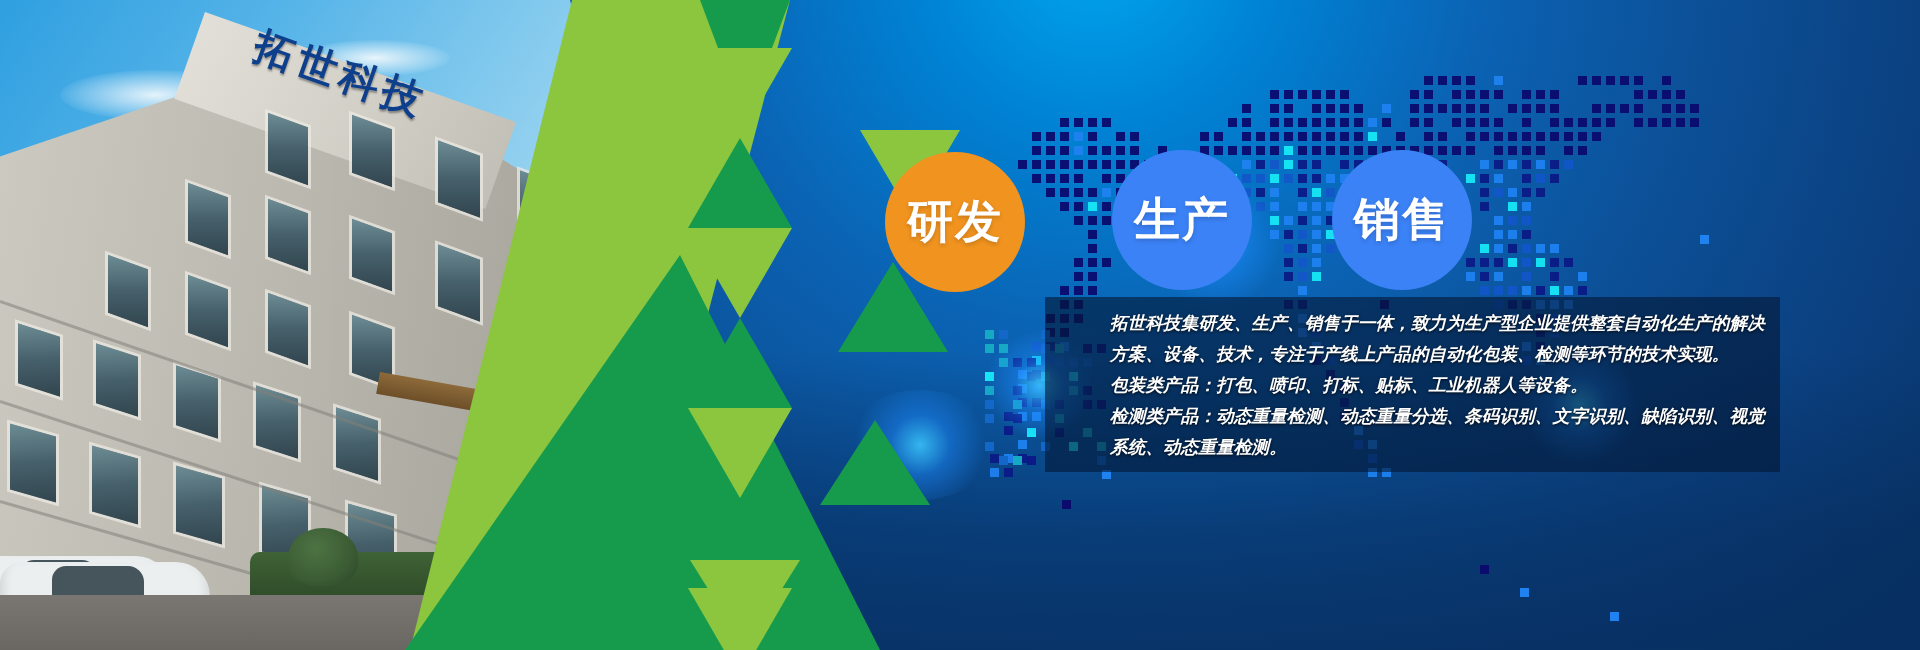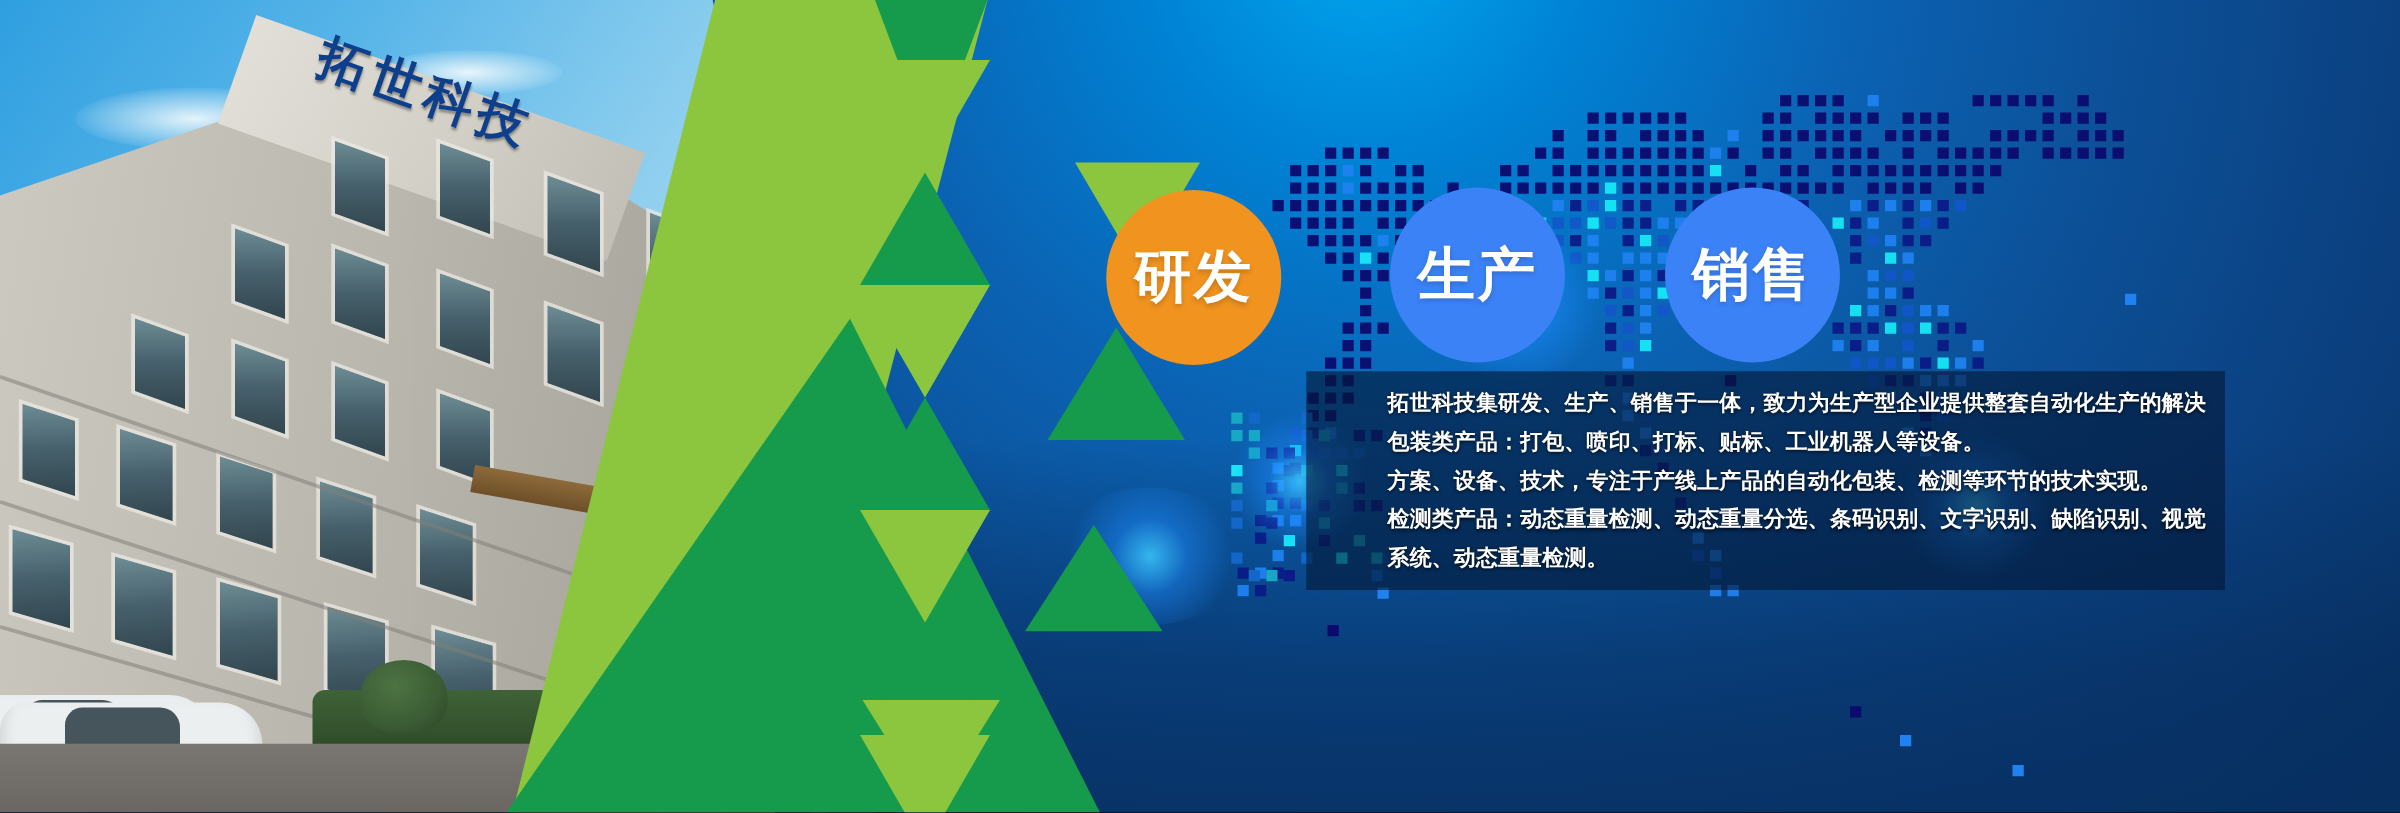--- a/index.html
+++ b/index.html
@@ -142,20 +142,21 @@
     position:absolute; left:1045px; top:297px; width:735px; height:175px;
     background:rgba(3,24,55,.62);
   }
   #panel-text {
     position:absolute; left:1110px; top:308px; width:680px;
     color:#ffffff; font-size:17.5px; line-height:31px;
     font-family:"DejaVu Sans","Liberation Sans",sans-serif;
     font-weight:600;
     text-shadow:0 1px 3px rgba(0,0,0,.85);
     letter-spacing:.2px;
+    font-style:italic;
   }
   #panel-text p { margin:0; white-space:nowrap; }
 </style>
 </head>
 <body>
 
 <div id="banner">
 
   <div class="bg-blue"></div>
   <div class="bg-blue-deep"></div>
@@ -681,19 +682,19 @@
       <polygon points="690,560 800,560 745,648" fill="#8cc63f"></polygon>
     </svg>
 
   <div class="circle" id="c0" style="background: rgb(240, 147, 31);">研发</div>
   <div class="circle" id="c1" style="background: #3b82f6;">生产</div>
   <div class="circle" id="c2" style="background: #3b82f6;">销售</div>
 
   <div id="panel"></div>
   <div id="panel-text">
     <p>拓世科技集研发、生产、销售于一体，致力为生产型企业提供整套自动化生产的解决</p>
+    <p>方案、设备、技术，专注于产线上产品的自动化包装、检测等环节的技术实现。</p>
     <p>包装类产品：打包、喷印、打标、贴标、工业机器人等设备。</p>
-    <p>方案、设备、技术，专注于产线上产品的自动化包装、检测等环节的技术实现。</p>
     <p>检测类产品：动态重量检测、动态重量分选、条码识别、文字识别、缺陷识别、视觉</p>
     <p>系统、动态重量检测。</p>
   </div>
 
 </div>
 
 </body></html>

